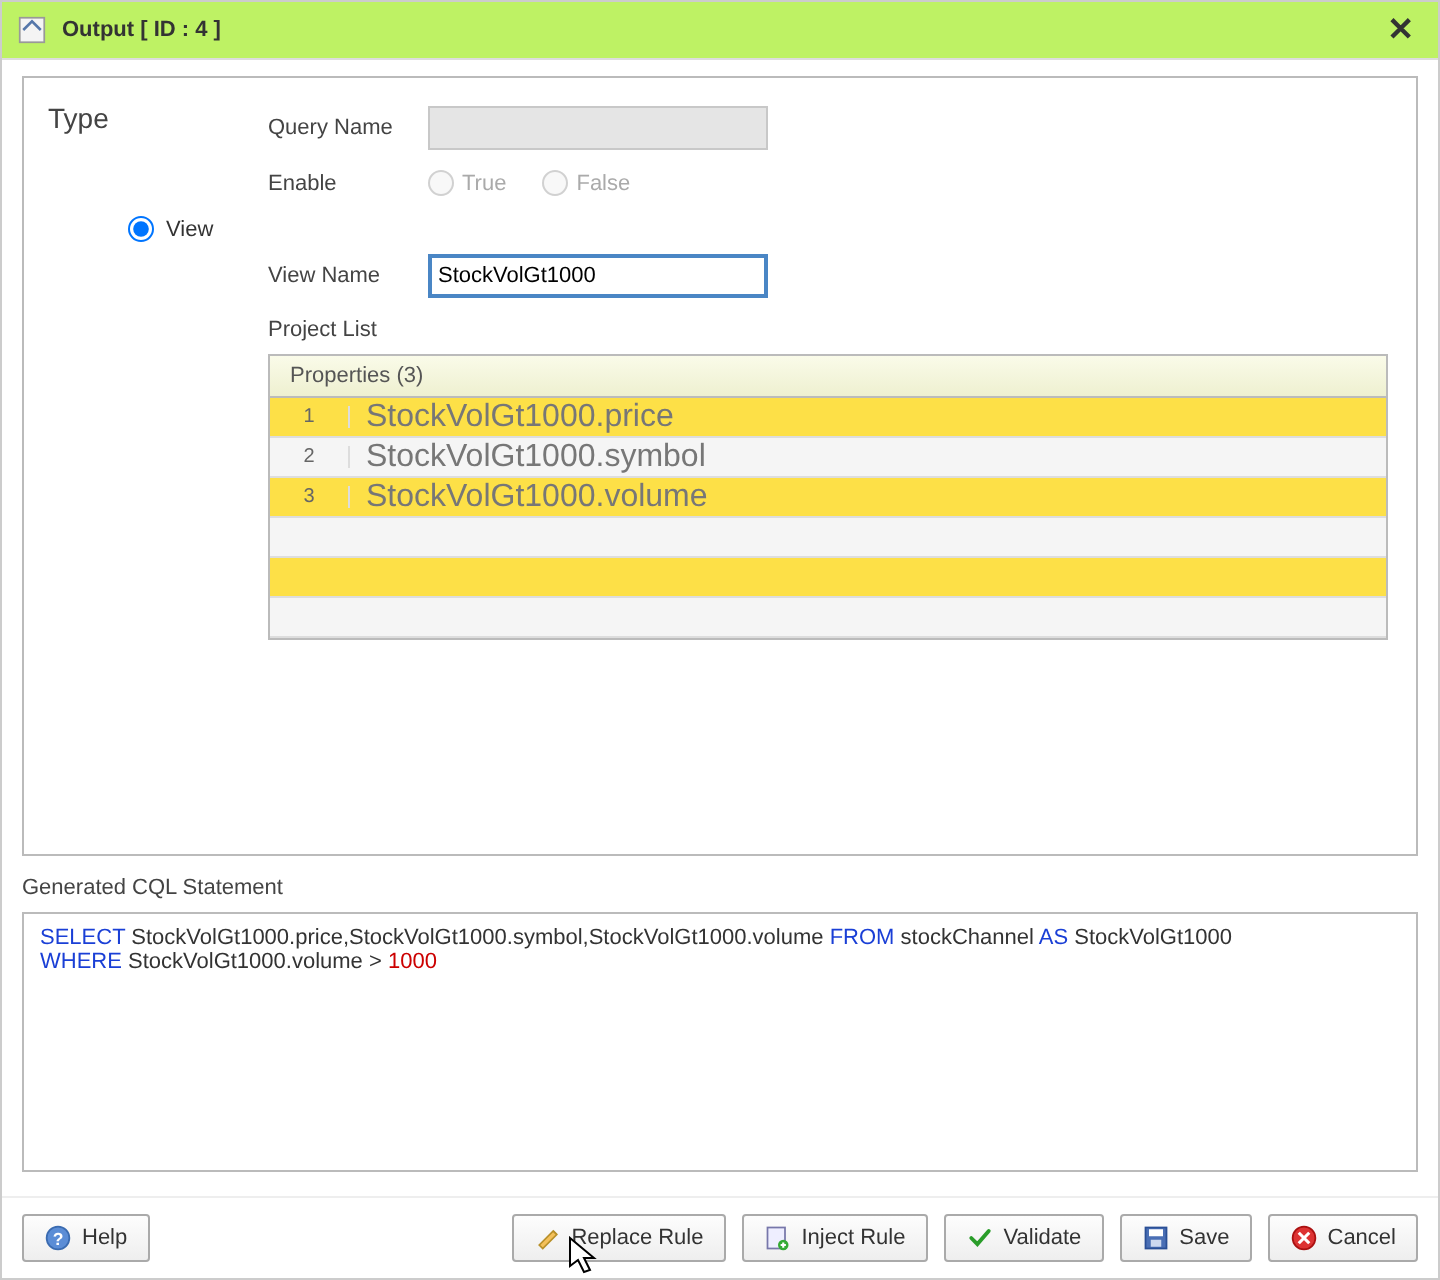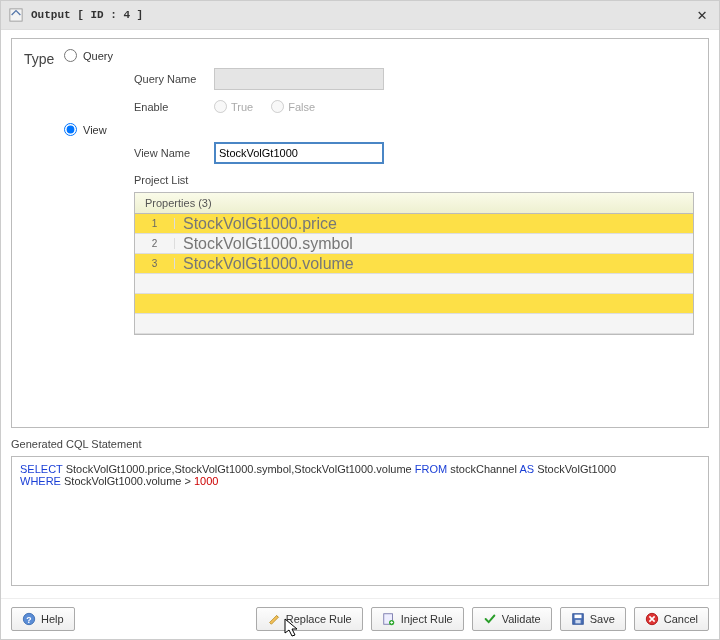--- a/index.html
+++ b/index.html
@@ -18,22 +18,21 @@
     height: 640px;
     border: 1px solid #ccc;
     display: flex;
     flex-direction: column;
   }
   .titlebar {
     display: flex;
     align-items: center;
     padding: 4px 8px;
     border-bottom: 1px solid #ddd;
-    background: #e5e5e5;
-    font-family: Liberation Mono, monospace;
+    background: #bef264;
   }
   .titlebar .home-icon {
     width: 16px; height: 16px;
     margin-right: 6px;
     display: inline-flex;
     align-items: center;
   }
   .titlebar .title { font-weight: bold; flex: 1; }
   .titlebar .close {
     font-size: 16px; font-weight: bold; cursor: pointer;
@@ -211,24 +210,20 @@
     <span class="title">Output [ ID : 4 ]</span>
     <span class="close">✕</span>
   </div>
 
   <div class="content">
 
     <div class="panel type-panel">
       <div style="display:flex; align-items:flex-start;">
         <span class="type-label">Type</span>
         <div style="flex:1;">
-          <div class="radio-row">
-            <input type="radio" name="type" style="">
-            <span>Query</span>
-          </div>
           <div class="query-fields">
             <div class="field-row">
               <span class="field-label">Query Name</span>
               <input class="text-input disabled" disabled="" value="" style="">
             </div>
             <div class="field-row">
               <span class="field-label">Enable</span>
               <label class="inline-radio">
                 <input type="radio" disabled="" style="">
                 <span>True</span>

